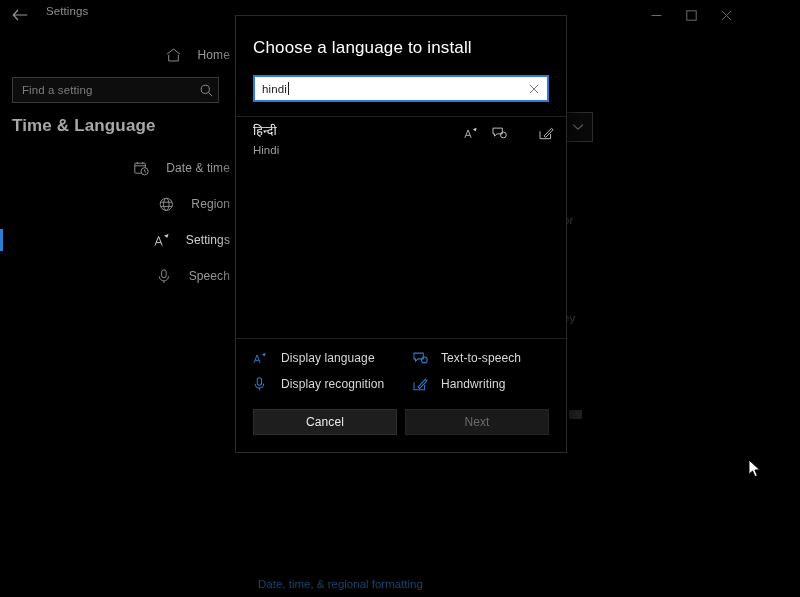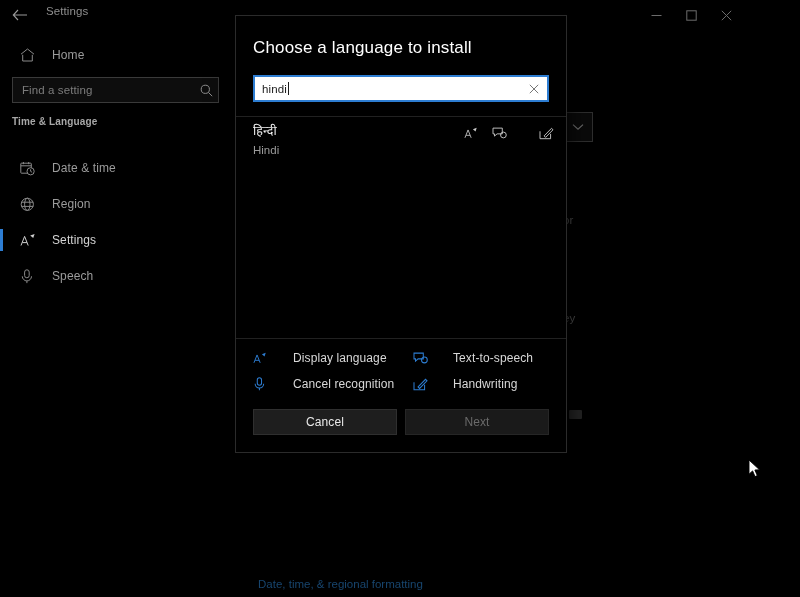--- a/index.html
+++ b/index.html
@@ -70,21 +70,22 @@
     left: 0; top: 38px;
     width: 230px;
     height: 559px;
   }
 
   .nav-row {
     position: relative;
     display: flex;
     align-items: center;
     height: 34px;
-    padding-left: 20px;
+    padding-left: 4px;
+    justify-content: flex-end;
   }
   .nav-row .nav-icon {
     width: 22px;
     display: flex; align-items: center; justify-content: flex-start;
     color: #8a8a8a;
   }
   .nav-row .nav-label {
     font-size: 12px;
     color: #9b9b9b;
     margin-left: 10px;
@@ -114,21 +115,21 @@
   }
   .sidebar-search .ss-icon {
     width: 24px;
     display: flex; align-items: center; justify-content: center;
     color: #8d8d8d;
   }
 
   .sidebar-group-title {
     position: absolute;
     left: 12px; top: 78px;
-    font-size: 10px;
+    font-size: 17px;
     color: #a8a8a8;
     font-weight: bold;
     letter-spacing: .15px;
   }
 
   .nav-list {
     position: absolute;
     left: 0; top: 112px;
     width: 230px;
   }
@@ -293,21 +294,21 @@
     align-items: center;
   }
   .legend-item .lg-icon {
     width: 22px;
     display: flex; align-items: center; justify-content: flex-start;
     color: #2d7dd2;
   }
   .legend-item .lg-label {
     font-size: 12px;
     color: #d8d8d8;
-    margin-left: 18px;
+    margin-left: 6px;
     letter-spacing: .1px;
     white-space: nowrap;
   }
 
   .dialog-actions {
     padding: 12px 17px 17px 17px;
     display: flex;
     gap: 8px;
   }
   .dlg-btn {
@@ -536,21 +537,21 @@
       </div>
 
       <div class="legend-item">
         <span class="lg-icon">
           <svg width="13" height="14" viewBox="0 0 14 15" fill="none" stroke="currentColor" stroke-width="1.1">
             <rect x="4.6" y="0.8" width="4.6" height="8" rx="2.3"></rect>
             <path d="M2.3 7.3 A4.6 4.6 0 0 0 11.5 7.3"></path>
             <path d="M6.9 11.9 V14.1"></path>
           </svg>
         </span>
-        <span class="lg-label">Cancel recognition</span>
+        <span class="lg-label">Display recognition</span>
       </div>
 
       <div class="legend-item">
         <span class="lg-icon">
           <svg width="15" height="13" viewBox="0 0 16 14" fill="none" stroke="currentColor" stroke-width="1.1">
             <path d="M1 4.6 V12.6 H12.4 V7.4"></path>
             <path d="M5.4 9.6 L13.4 1.4 L15 3 L7 11.2 Z"></path>
           </svg>
         </span>
         <span class="lg-label">Handwriting</span>

